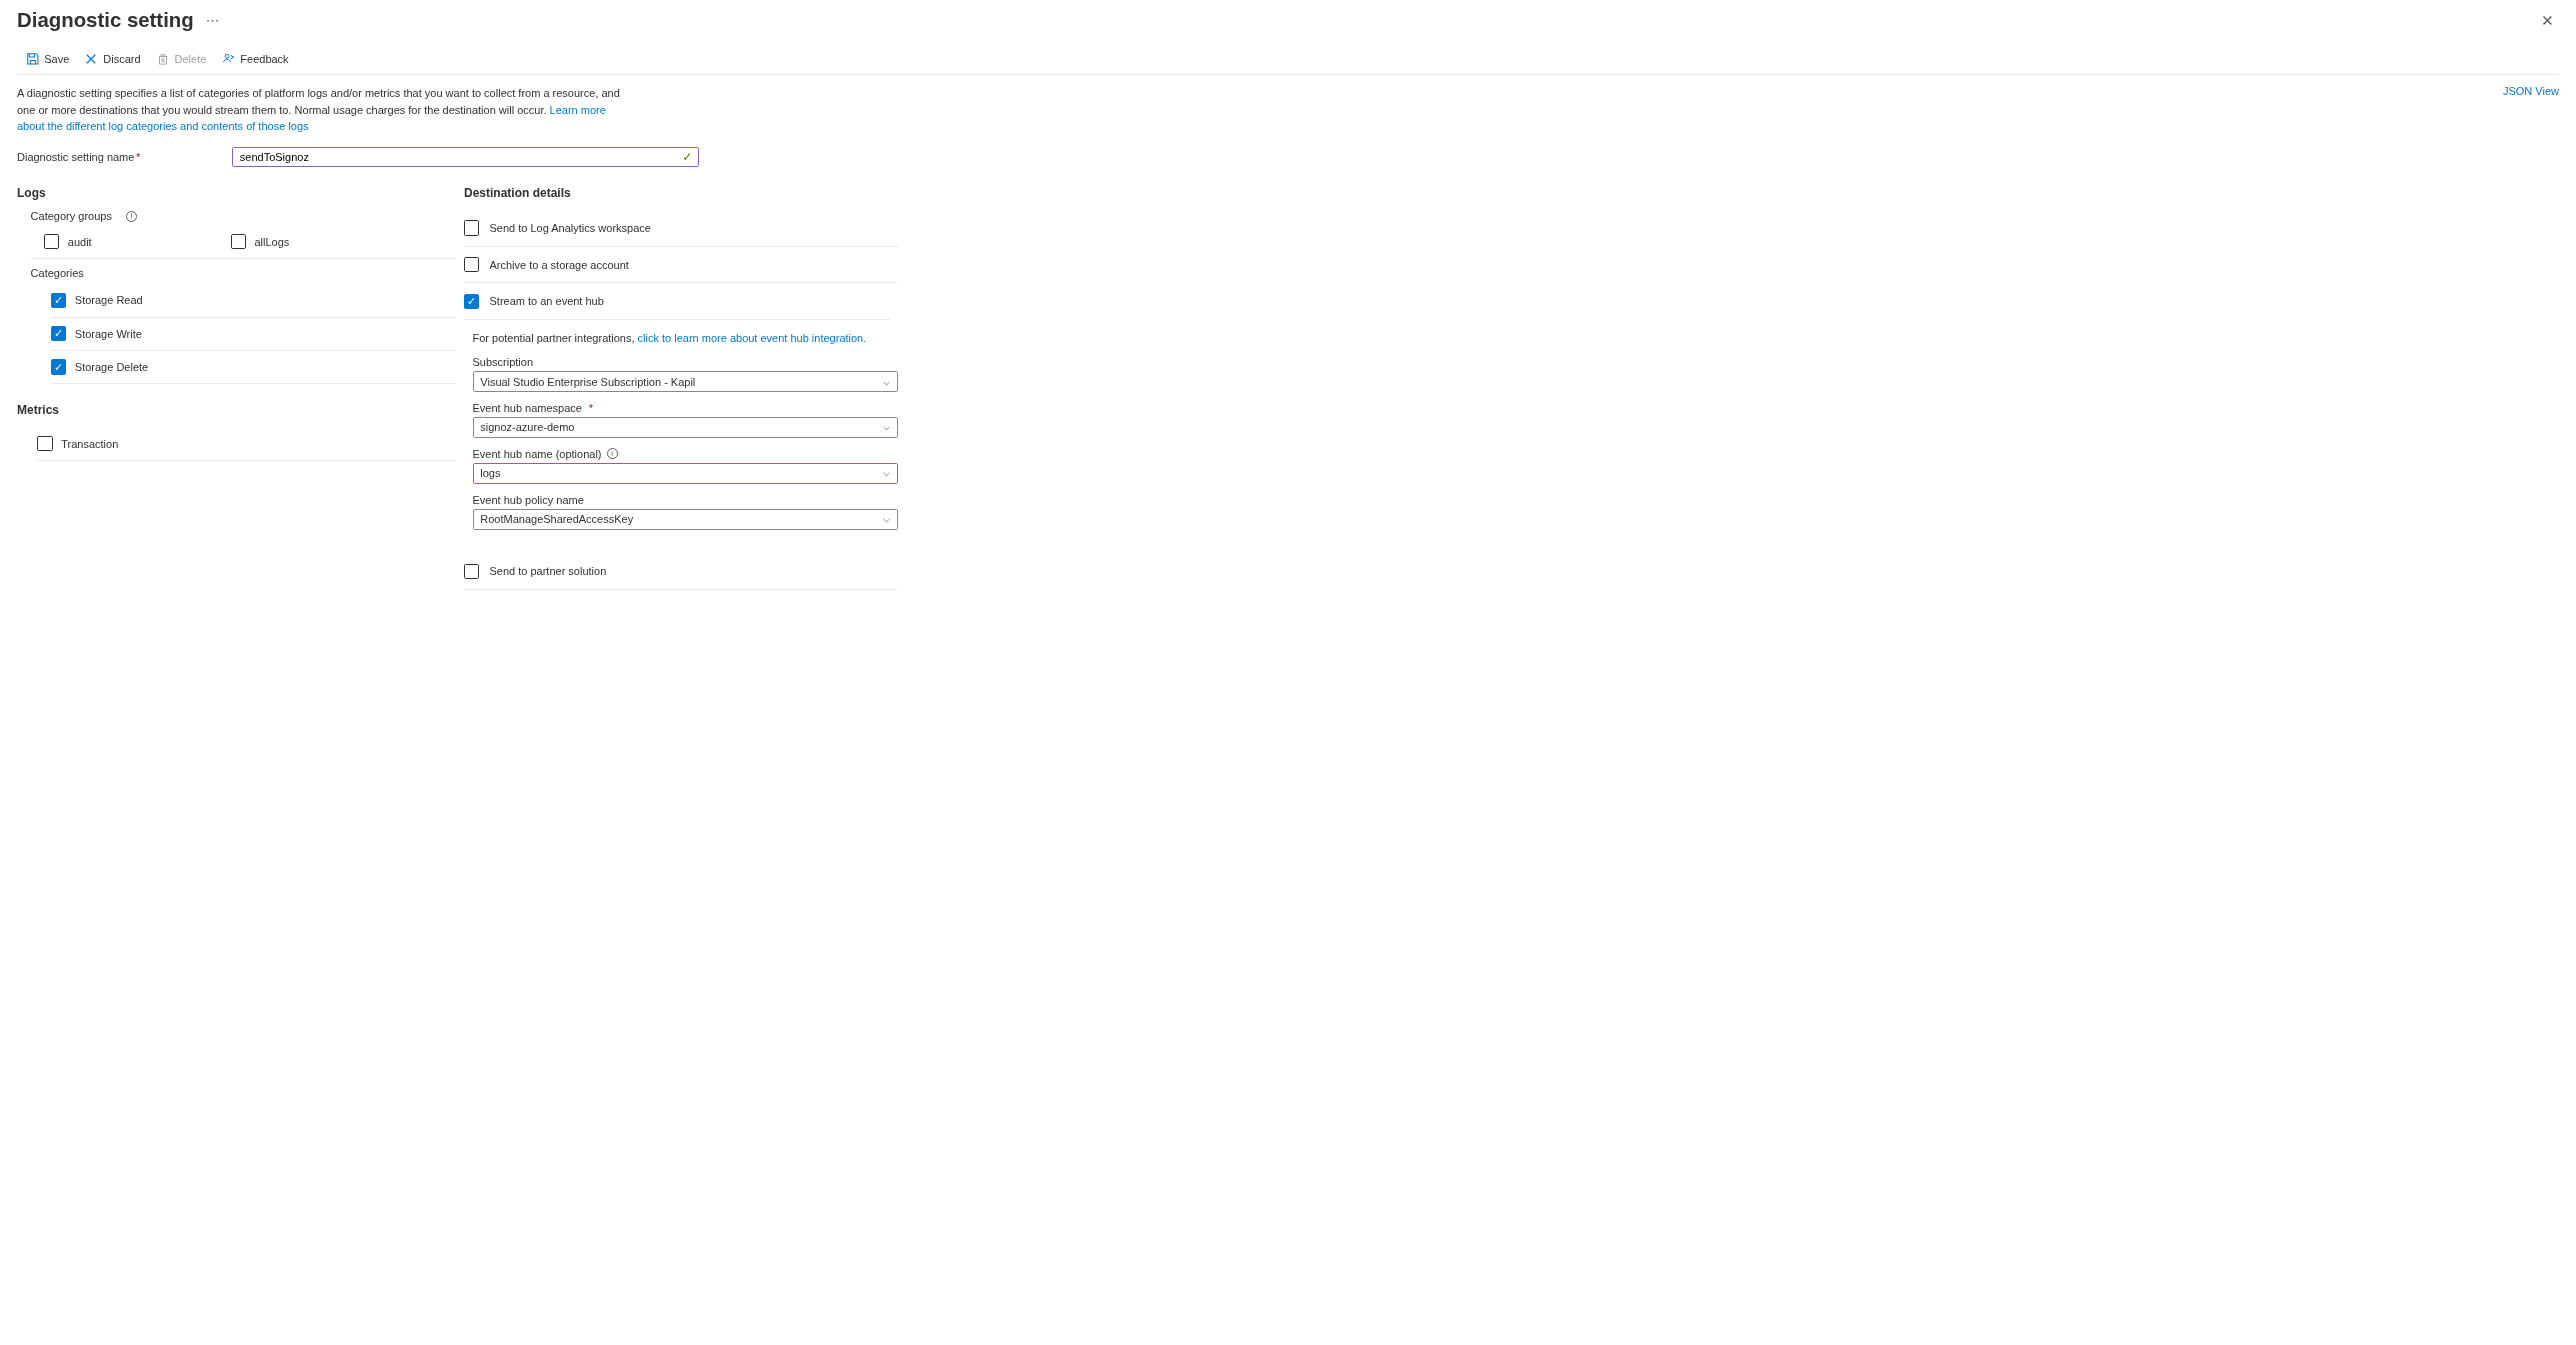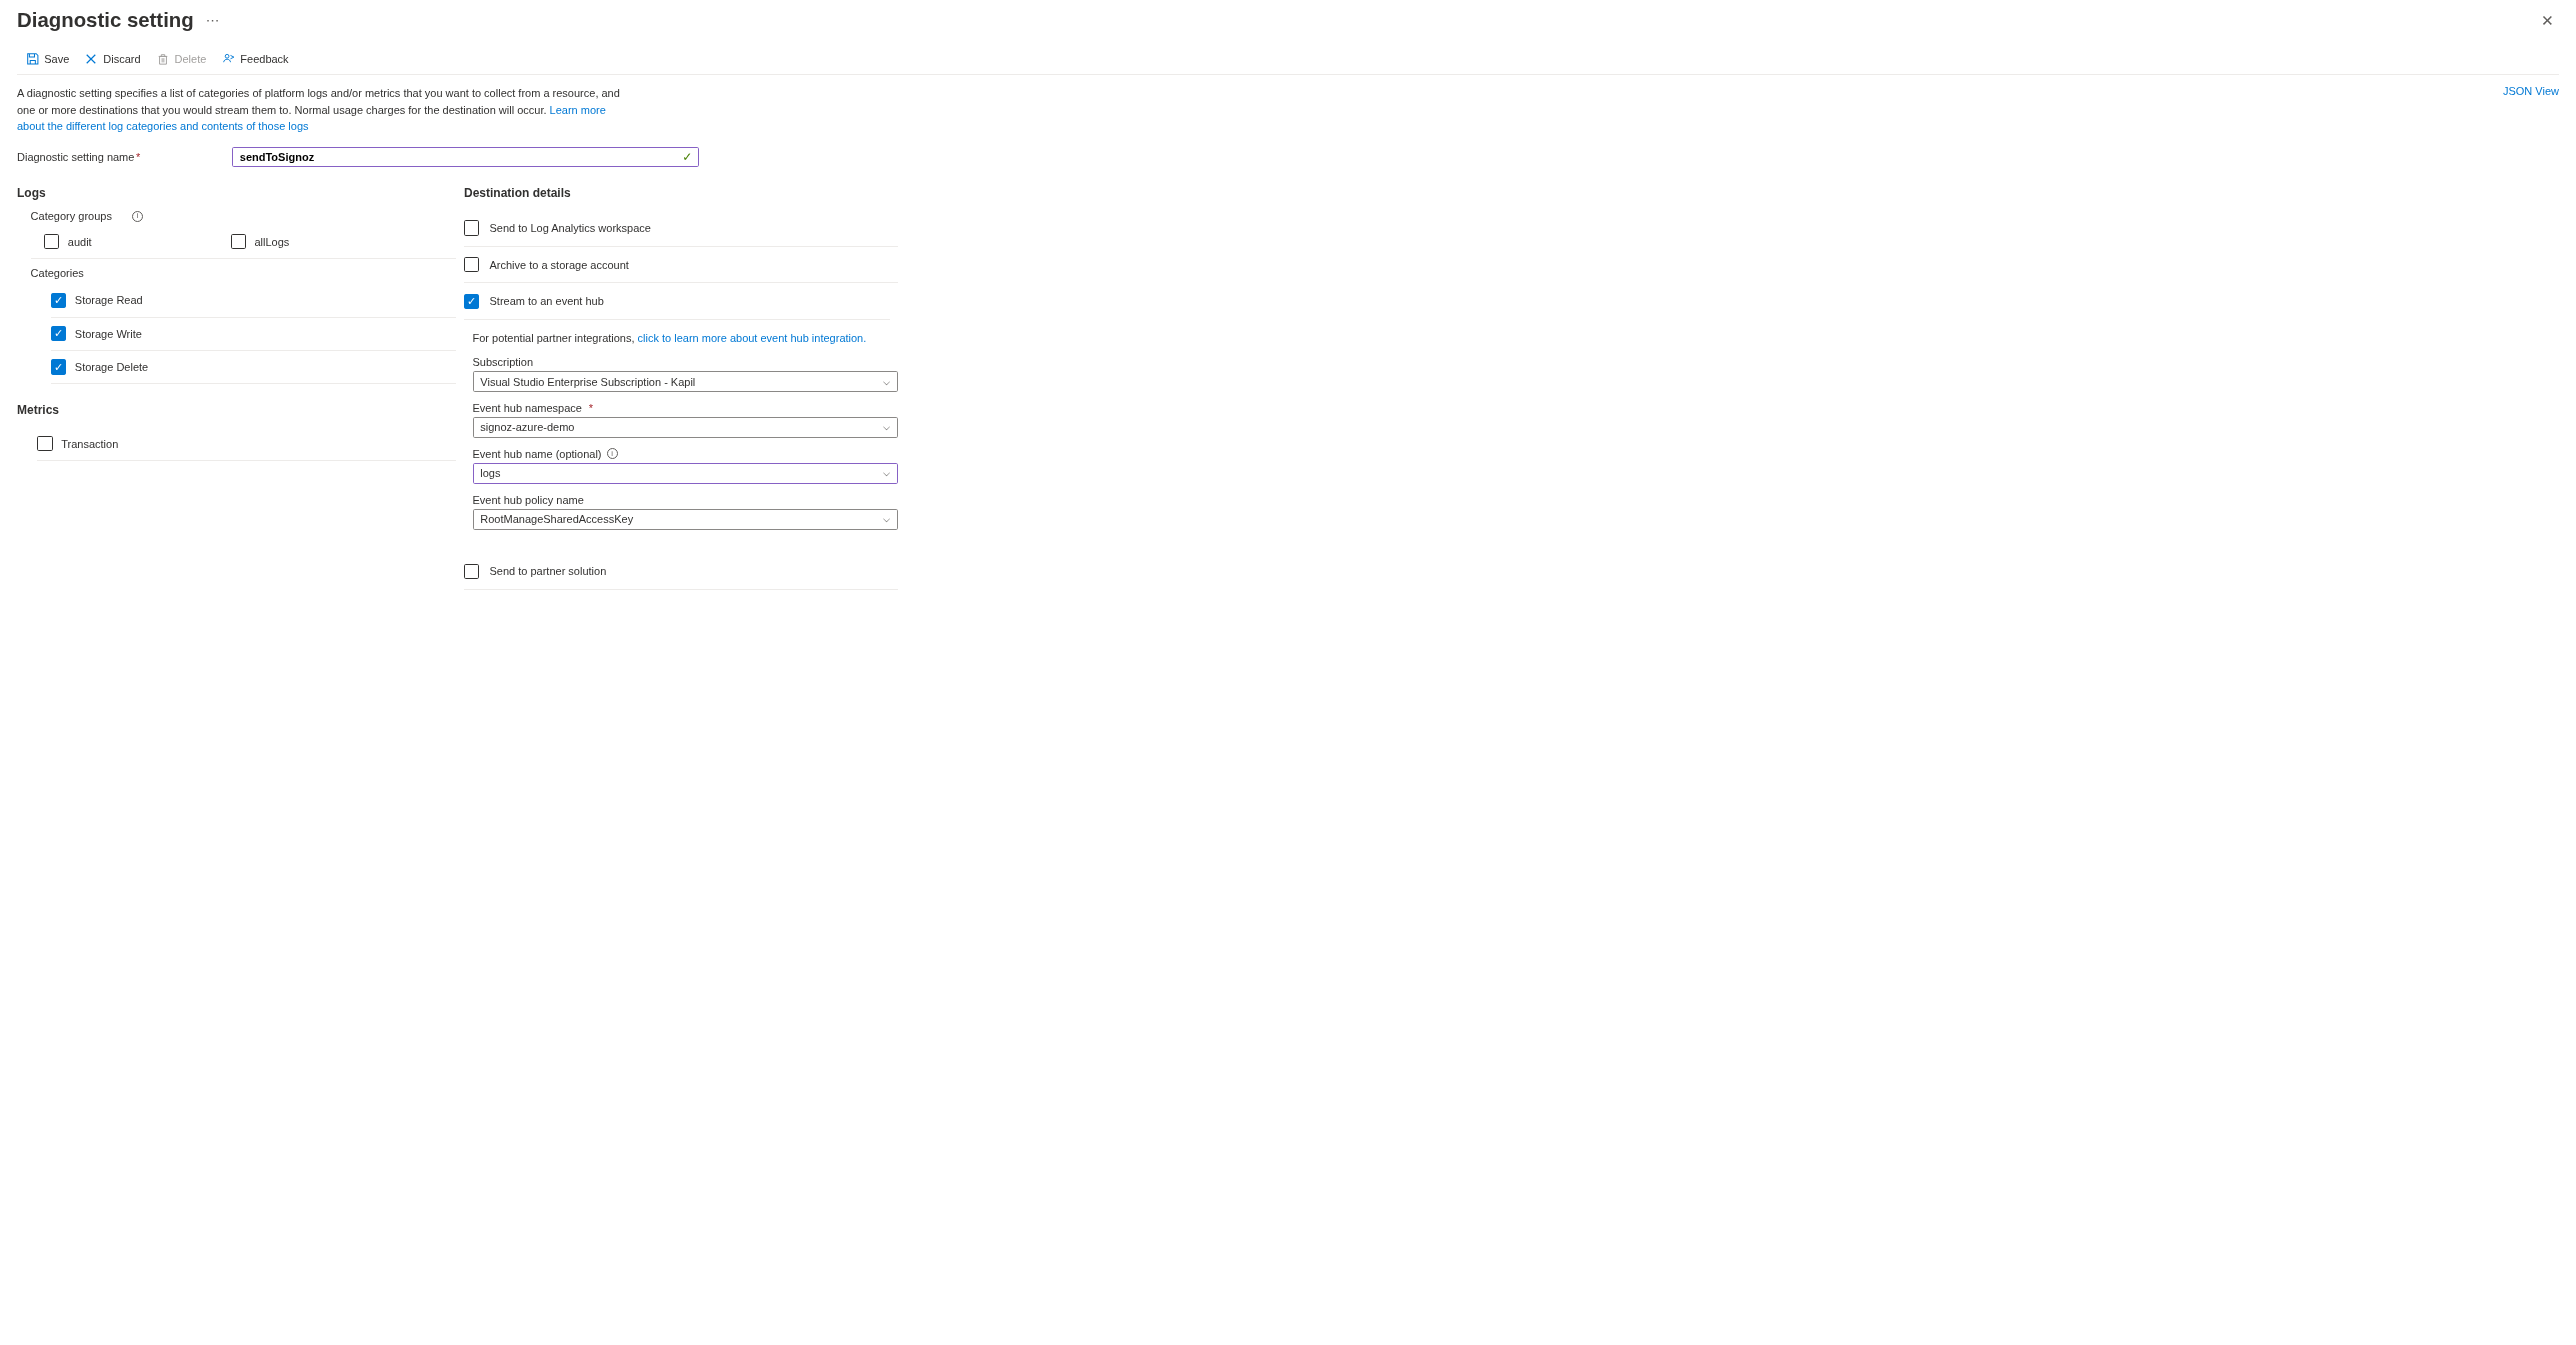--- a/index.html
+++ b/index.html
@@ -90,21 +90,20 @@
   }
   .req { color: #a4262c; margin-left: 1.7px;}
   .text-input {
     width: 467px;
     height: 20.4px;
     border: 0.9px solid #8661c5;
     border-radius: 1.7px;
     padding: 1.7px 24px 1.7px 6.8px;
     font-size: 11px;
     position: relative;
-    font-weight: bold;
   }
   .input-wrap { position: relative; display: inline-block;}
   .check-ok {
     position: absolute;
     right: 6.8px;
     top: 50%;
     transform: translateY(-50%);
     color: #498205;
     font-size: 12px;
   }
@@ -118,21 +117,21 @@
   .section-h {
     font-size: 12px;
     font-weight: 600;
     margin: 3.4px 0 10.2px 0;
   }
   .sub-label {
     font-size: 11px;
     margin: 5.1px 0 6.8px 13.6px;
     display:flex;
     align-items:center;
-    gap:20px;
+    gap:14px;
   }
   .cat-label { font-size:11px; margin: 8.5px 0 5.1px 13.6px;}
   .info-ico {
     width:11px;height:11px;border:0.9px solid #605e5c;border-radius:50%;
     display:inline-flex;align-items:center;justify-content:center;
     font-size:7.7px;color:#605e5c;line-height:1;
   }
   .cb-row {
     display: flex;
     align-items: center;

